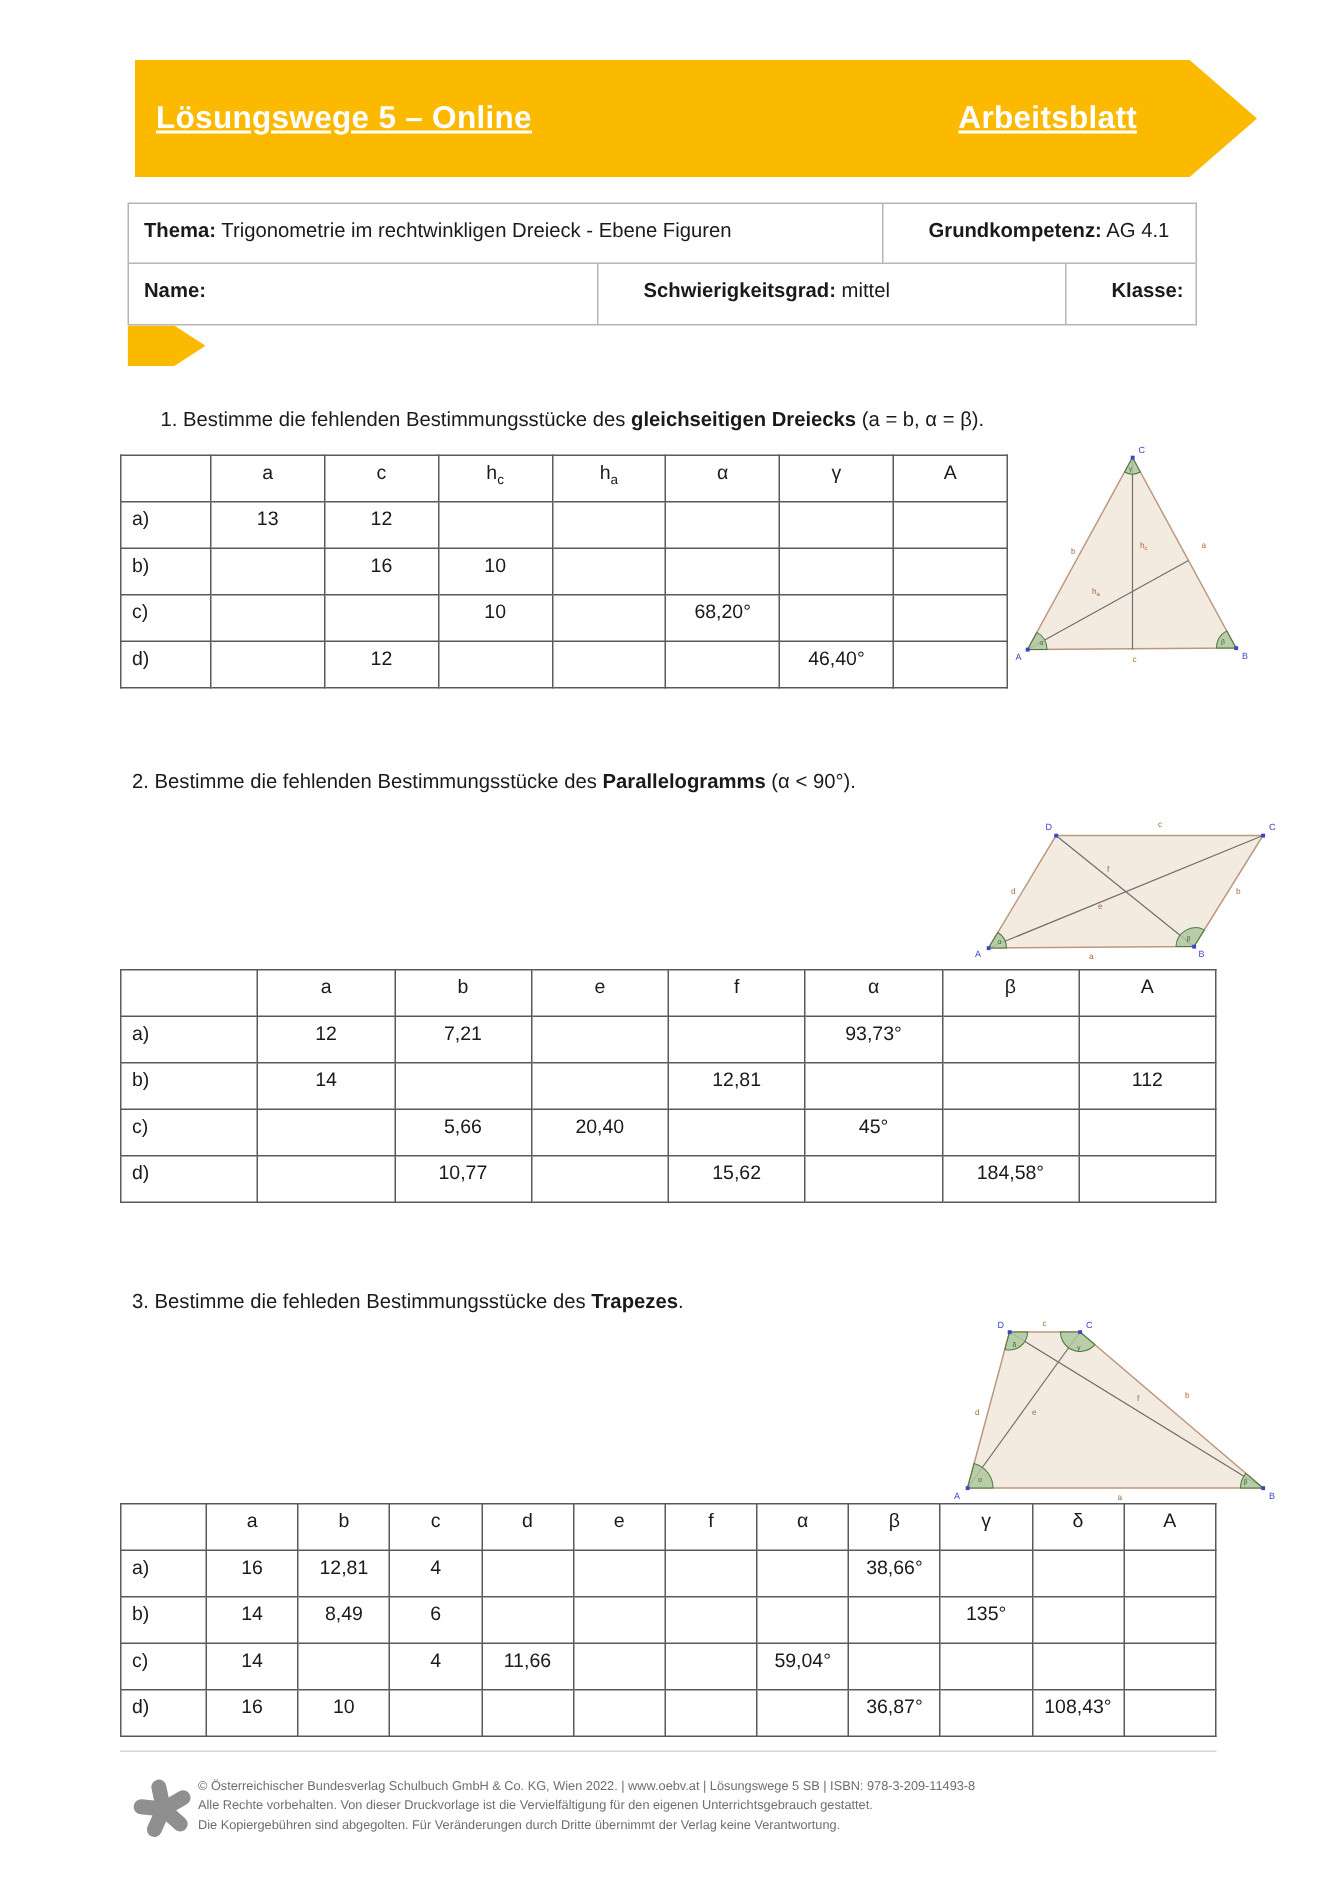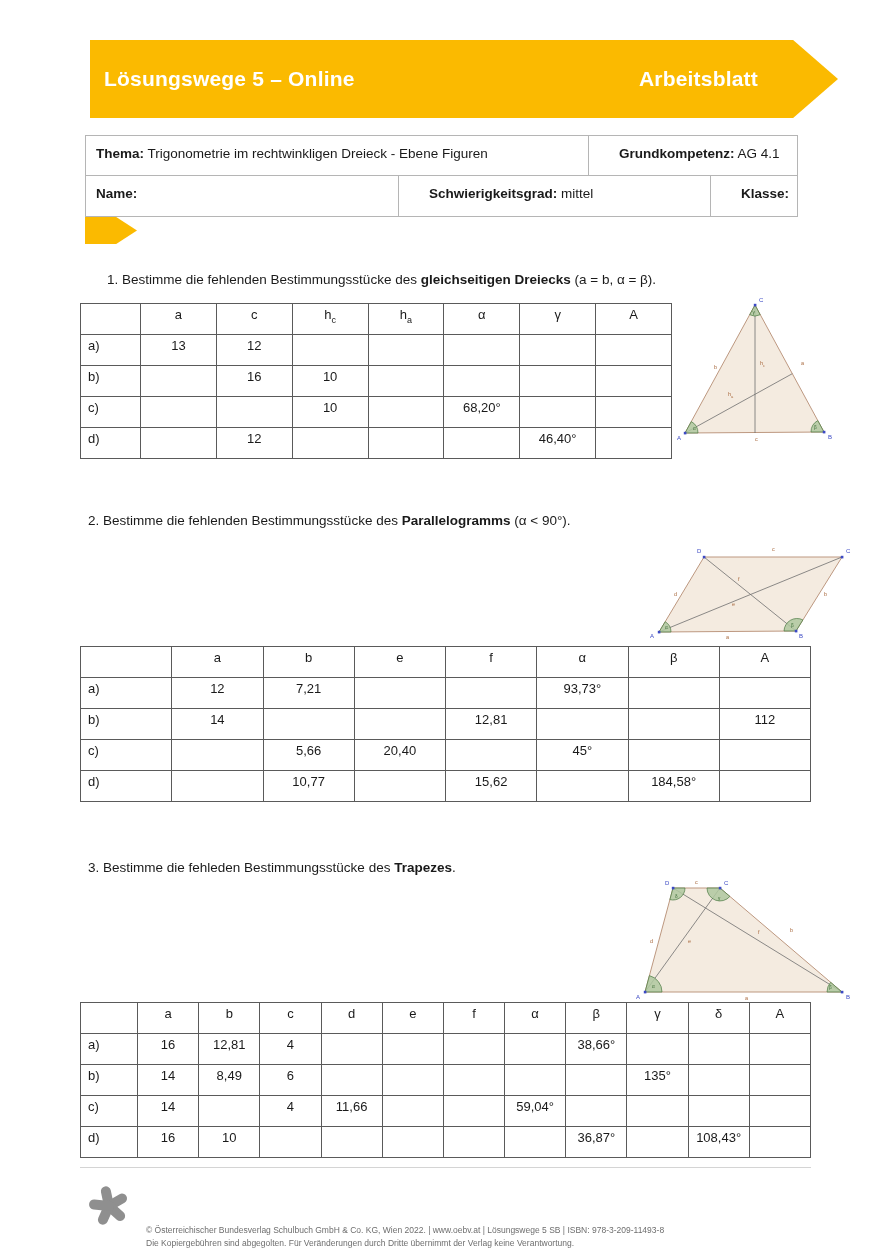--- a/index.html
+++ b/index.html
@@ -4,21 +4,21 @@
 <style>
   html,body{margin:0;padding:0;background:#ffffff;}
   .page{position:relative;width:890px;height:1259px;background:#ffffff;overflow:hidden;
         font-family:"Liberation Sans",sans-serif;color:#1a1a1a;}
 
   
   #banner{position:absolute;left:90px;top:40px;width:748px;height:78px;background:#FBBA00;
           clip-path:polygon(0 0,94% 0,100% 50%,94% 100%,0 100%);
           display:flex;align-items:center;justify-content:space-between;
           padding:0 80px 0 14px;box-sizing:border-box;color:#ffffff;}
-  #banner .banner-text{font-size:21px;font-weight:bold;letter-spacing:.2px;}
+  #banner .banner-text{font-size:21px;font-weight:bold;letter-spacing:.2px;text-decoration:underline;}
 
   
   #info{position:absolute;left:85px;top:135px;width:713px;border:1px solid #b5b5b5;
         box-sizing:border-box;font-size:13.5px;background:#fff;}
   .info-row{display:flex;height:40px;box-sizing:border-box;gap:20px;}
   .info-row.first{border-bottom:1px solid #b5b5b5;}
   .info-cell{box-sizing:border-box;padding:10px 0 0 10px;overflow:hidden;white-space:nowrap;}
   .info-cell.bdr{border-right:1px solid #b5b5b5;}
   .lab{font-weight:bold;}
   .c-thema{width:503px;} .c-gk{flex:1;}
@@ -53,21 +53,21 @@
   .vx-lb{fill:#3B49C4;font-size:6px;}
   .an-lb{fill:#3A6B35;font-size:4.6px;}
   .shape{fill:#F4EBE0;stroke:#BD9880;stroke-width:1;}
   .wedge{fill:#AFC89F;fill-opacity:.85;stroke:#4A7A42;stroke-width:.7;}
   .inner{stroke:#6f6f6f;stroke-width:.8;fill:none;}
   .vx-dot{fill:#3B49C4;}
 
   
   #footer-line{position:absolute;left:80px;top:1167px;width:731px;height:1px;background:#d4d4d4;}
   #footer-logo{position:absolute;left:86px;top:1182px;}
-  #footer-text{position:absolute;left:146px;top:1184px;font-size:8.5px;color:#6e6e6e;line-height:13px;margin-top:40px;}
+  #footer-text{position:absolute;left:132px;top:1184px;font-size:8.5px;color:#6e6e6e;line-height:13px;}
 </style>
 </head>
 <body>
 
 <div class="page">
 
   <div id="banner">
     <span class="banner-text">Lösungswege 5 – Online</span>
     <span class="banner-text">Arbeitsblatt</span>
   </div>
@@ -374,16 +374,17 @@
     <g stroke="#8f8f8f" stroke-width="10" stroke-linecap="round" transform="rotate(-12 23 24)">
       <line x1="23" y1="24" x2="23" y2="9"></line>
       <line x1="23" y1="24" x2="37.3" y2="19.4"></line>
       <line x1="23" y1="24" x2="31.8" y2="36.1"></line>
       <line x1="23" y1="24" x2="14.2" y2="36.1"></line>
       <line x1="23" y1="24" x2="8.7" y2="19.4"></line>
     </g>
   </svg>
   <div id="footer-text">
     <div>© Österreichischer Bundesverlag Schulbuch GmbH &amp; Co. KG, Wien 2022. | www.oebv.at | Lösungswege 5 SB | ISBN: 978-3-209-11493-8</div>
+    <div>Alle Rechte vorbehalten. Von dieser Druckvorlage ist die Vervielfältigung für den eigenen Unterrichtsgebrauch gestattet.</div>
     <div>Die Kopiergebühren sind abgegolten. Für Veränderungen durch Dritte übernimmt der Verlag keine Verantwortung.</div>
   </div>
 
 </div>
 
 </body></html>

